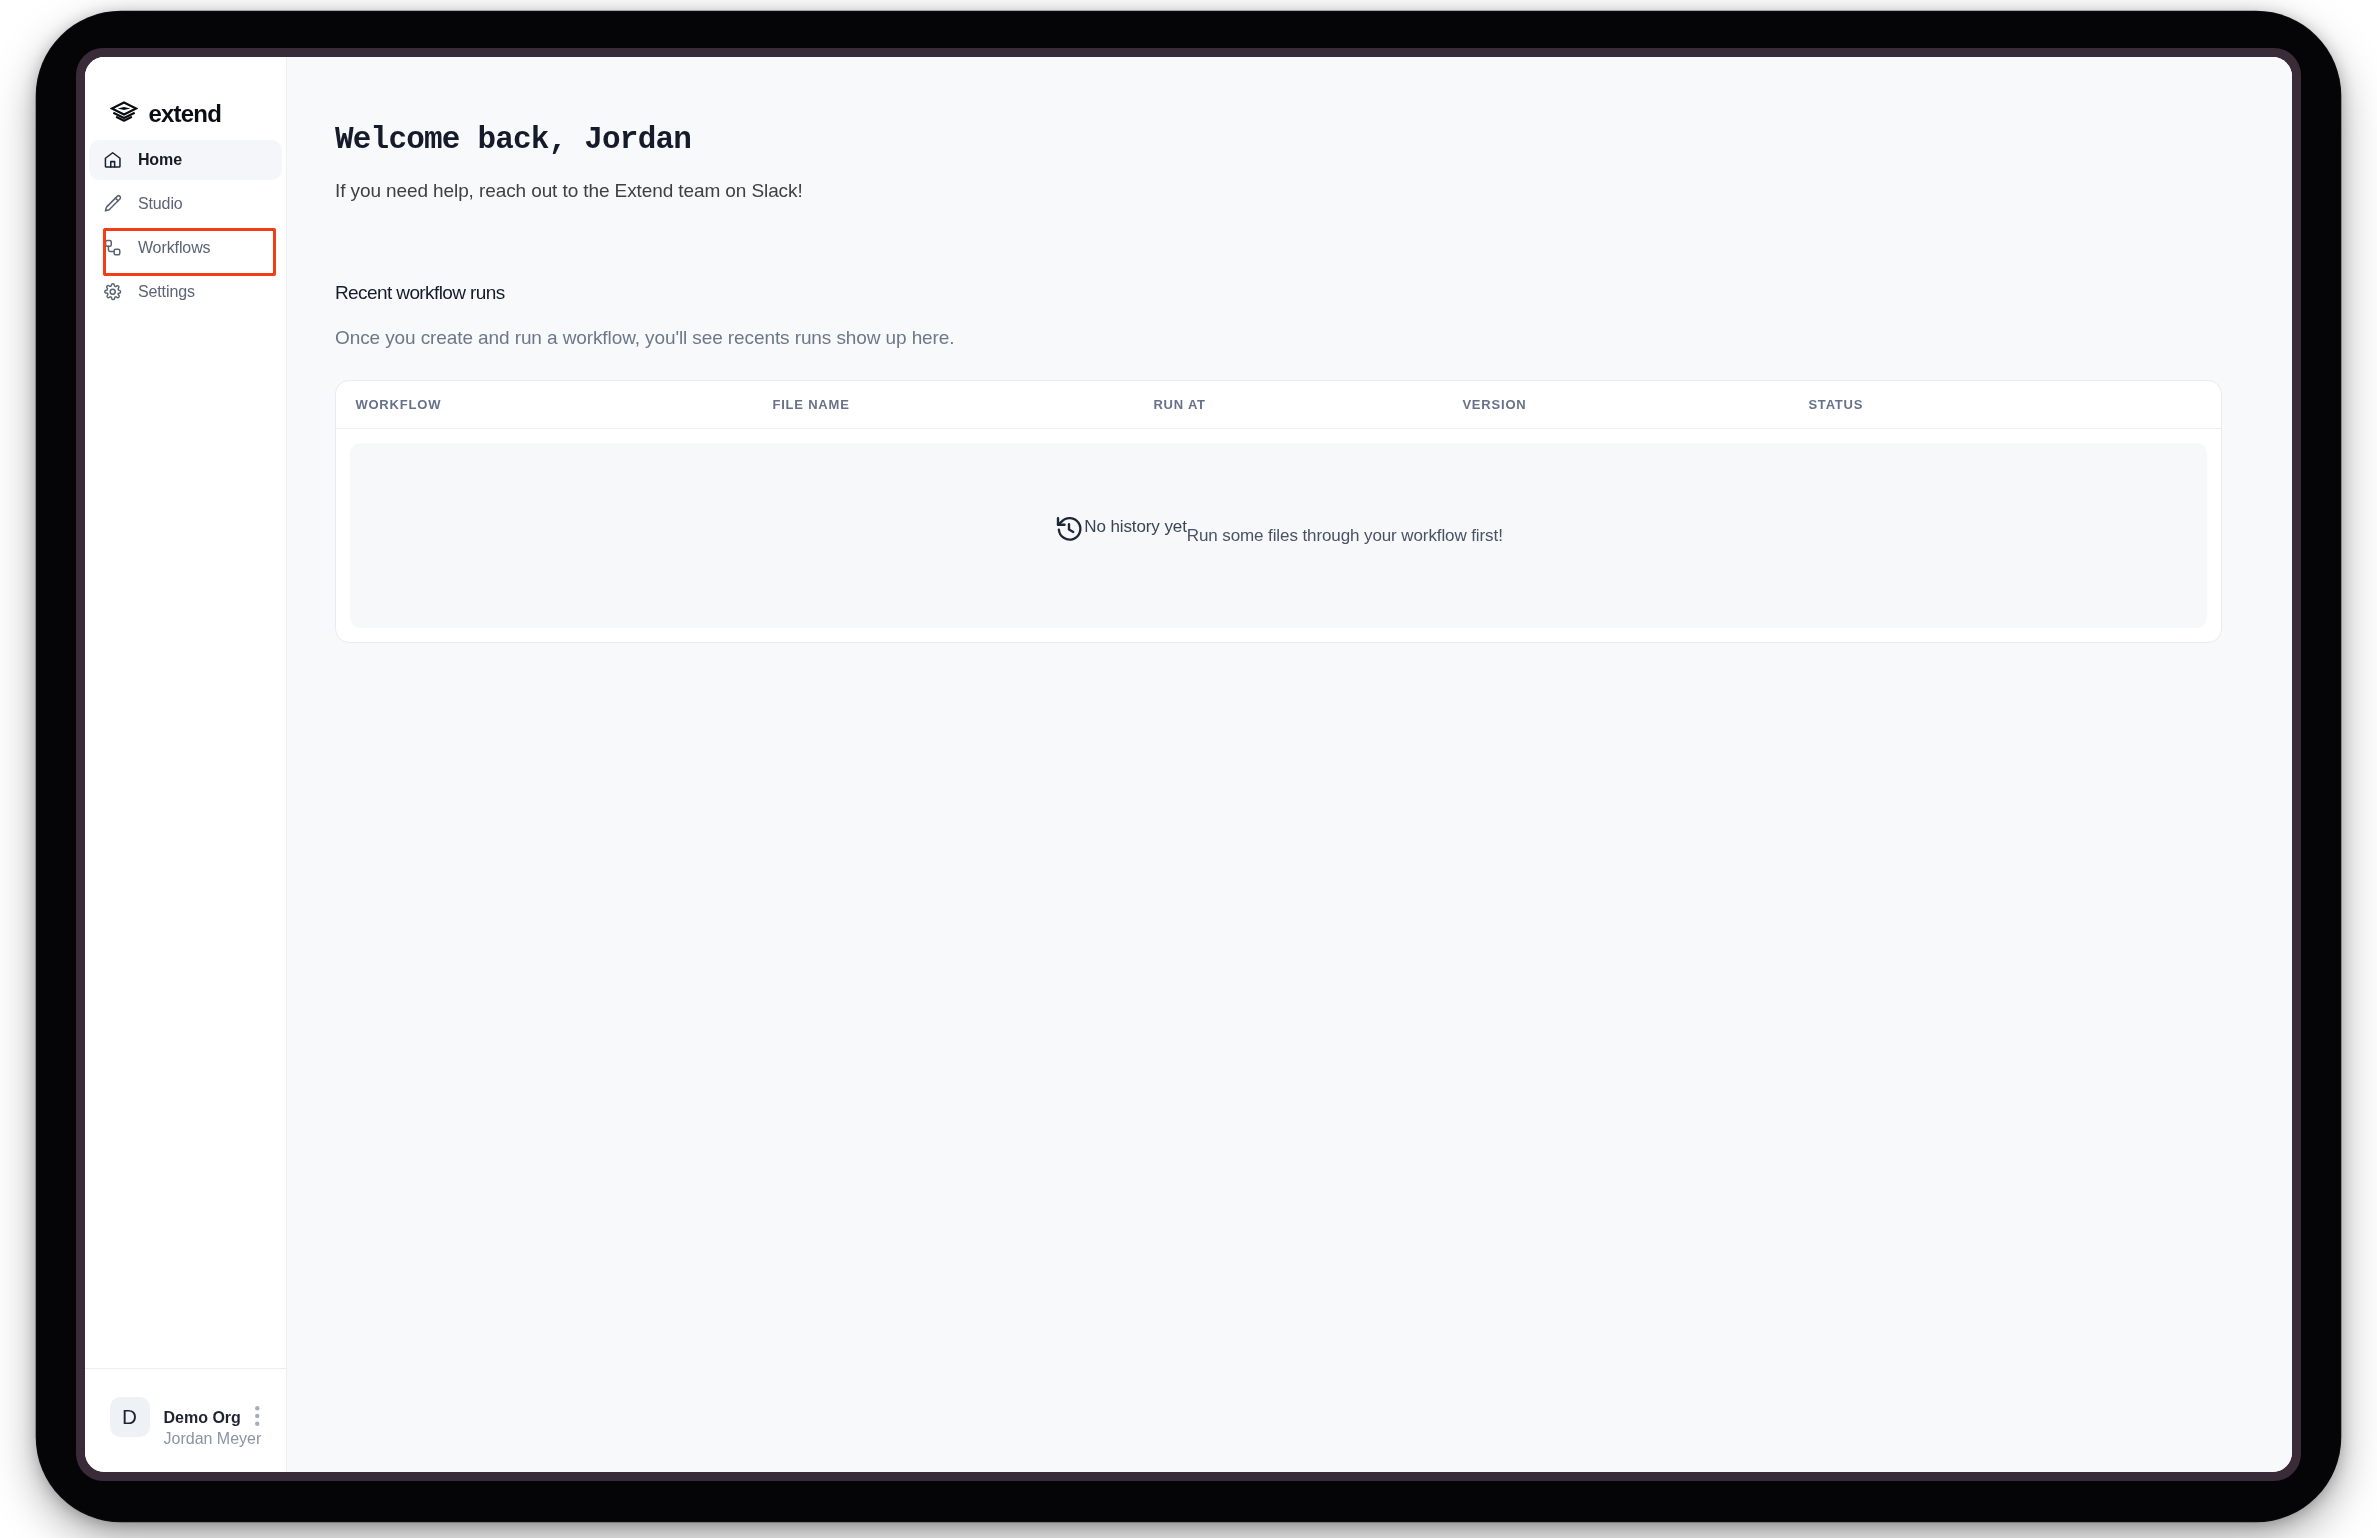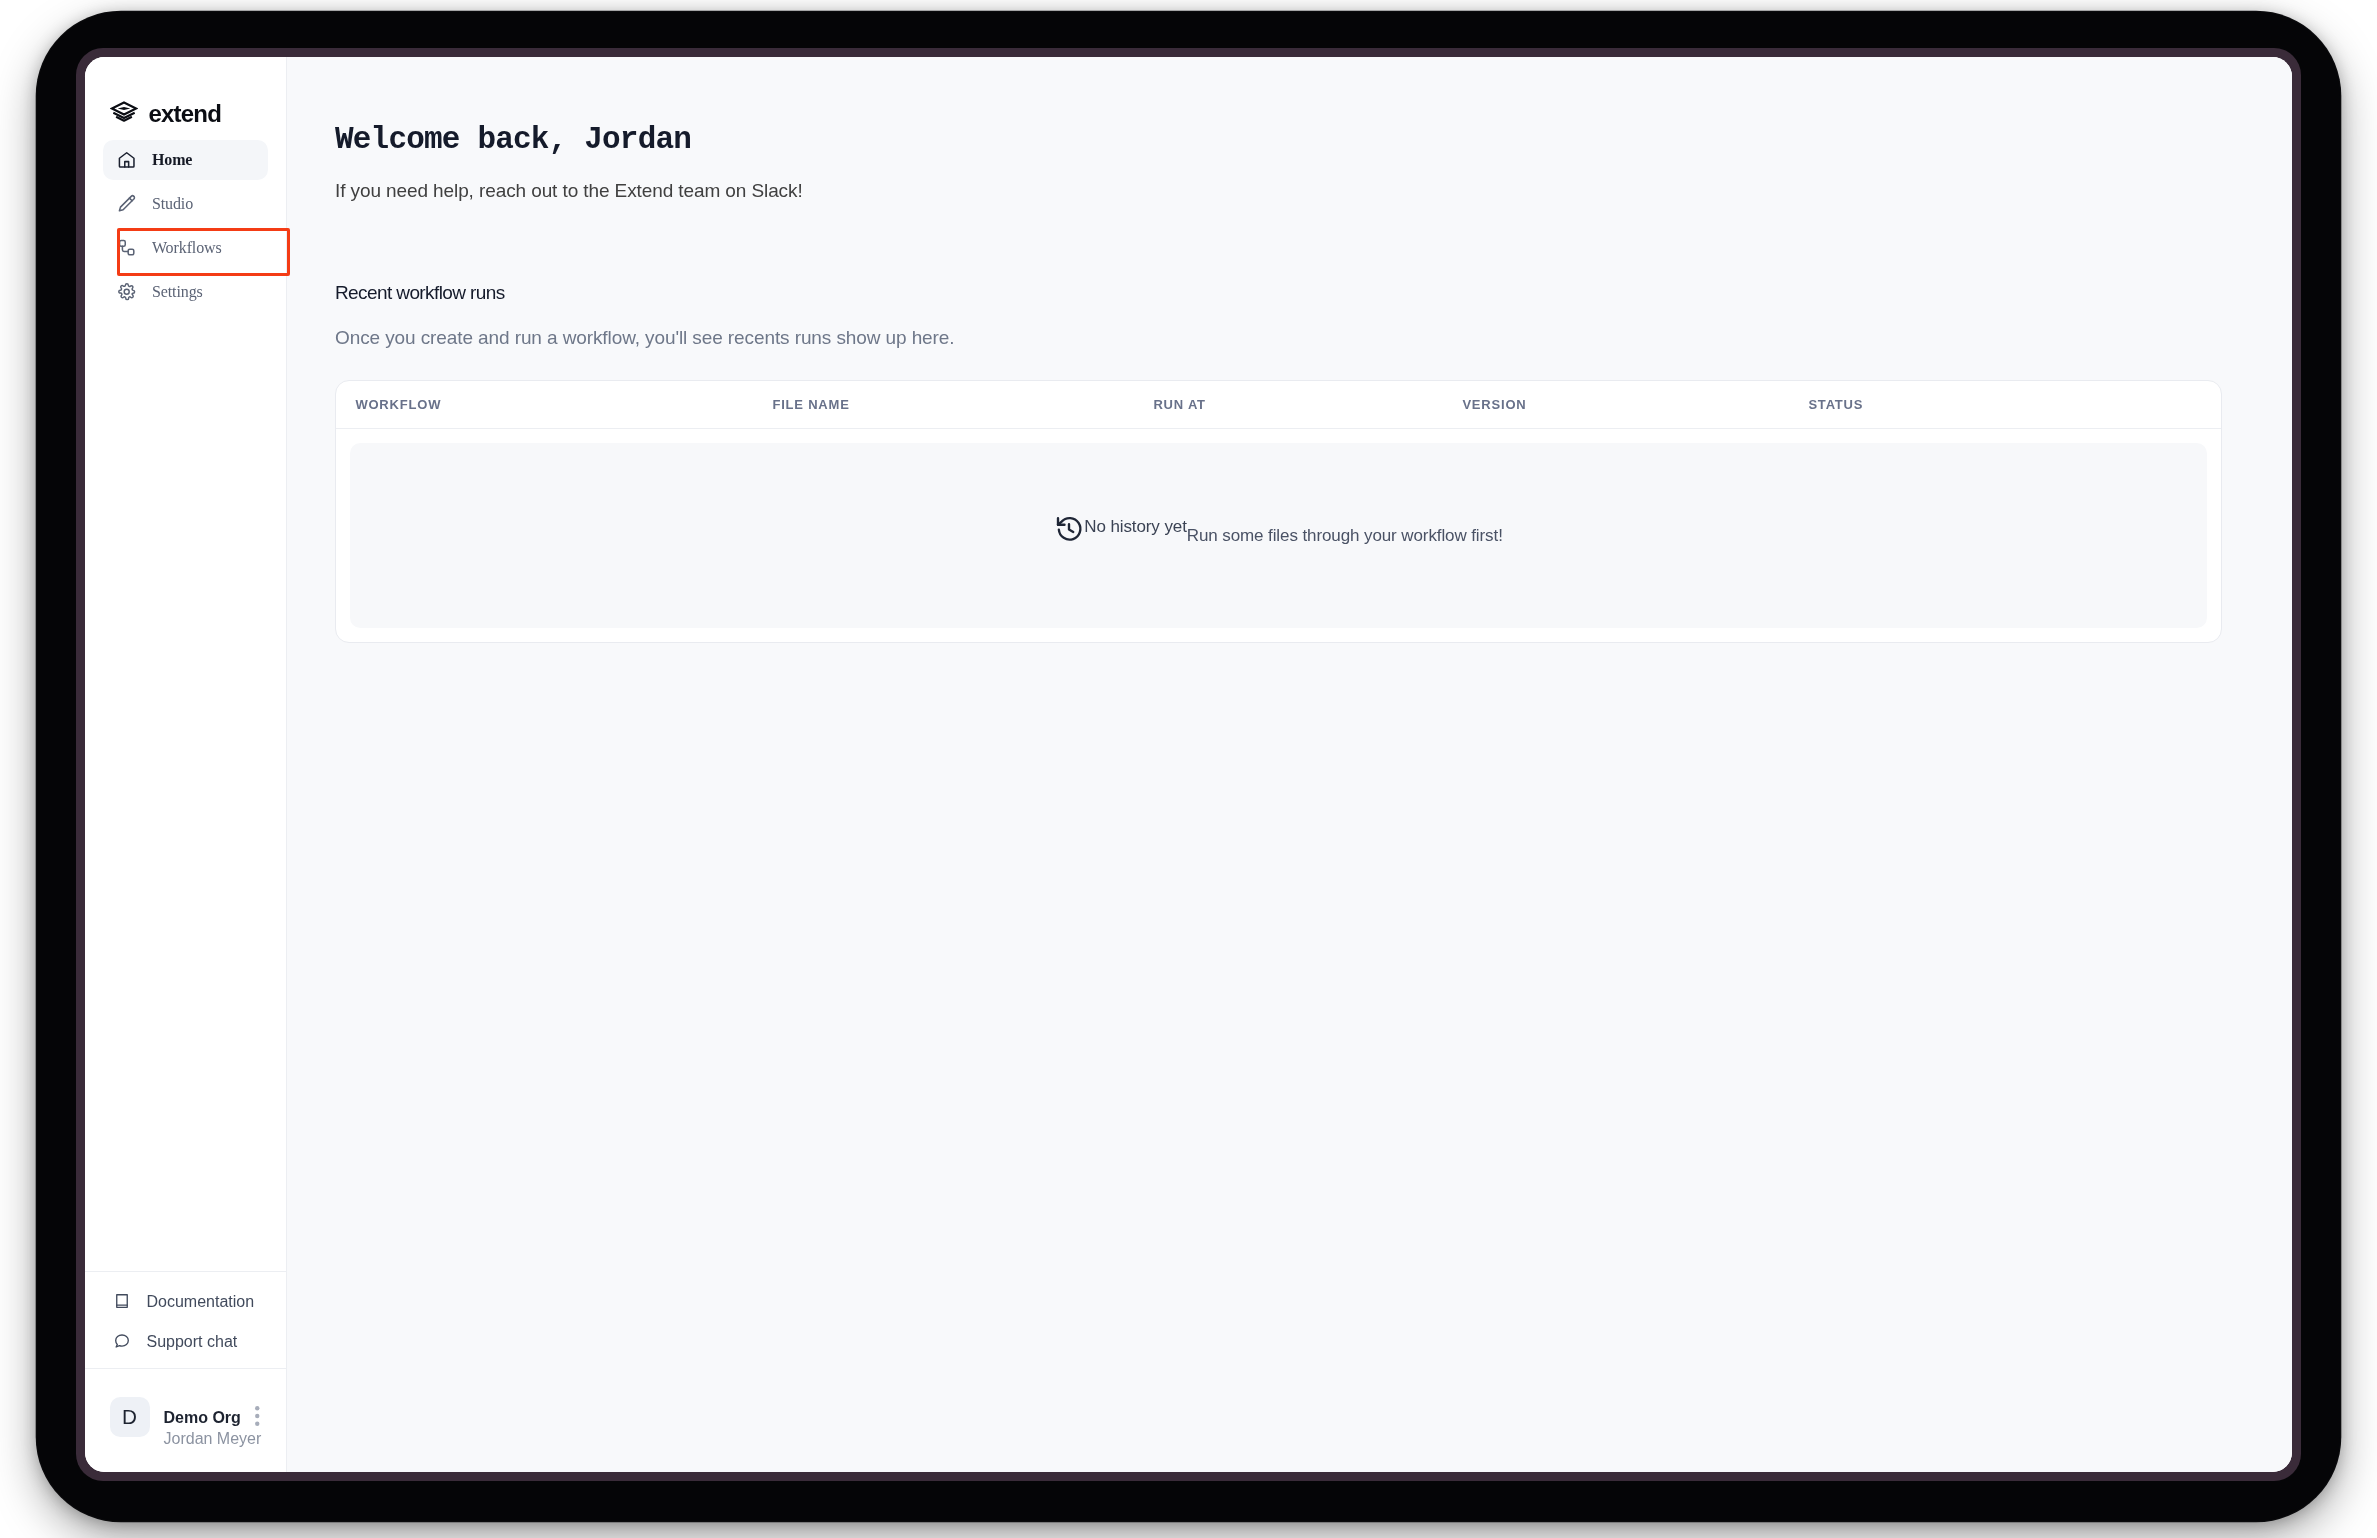--- a/index.html
+++ b/index.html
@@ -68,21 +68,21 @@
   }
   .brand-logo { flex: 0 0 auto; display: block; }
   .brand-word {
     font-size: 24px;
     font-weight: bold;
     color: #0b0d13;
     letter-spacing: -0.8px;
     line-height: 1;
   }
 
-  .nav-section { padding: 0 18px; font-family: Liberation Serif, serif; }
+  .nav-section { padding: 0 4px; }
 
   .nav-item {
     display: flex;
     align-items: center;
     gap: 15.5px;
     height: 40px;
     padding: 0 14px;
     border-radius: 10.3px;
     margin-bottom: 3.9px;
     position: relative;
@@ -325,39 +325,20 @@
             <path d="M19.2 14.6 a1.5 1.5 0 0 0 .3 1.65 l.05.05 a1.8 1.8 0 1 1-2.55 2.55 l-.05-.05 a1.5 1.5 0 0 0-1.65-.3 1.5 1.5 0 0 0-.9 1.37 V20 a1.8 1.8 0 0 1-3.6 0 v-.1 a1.5 1.5 0 0 0-.98-1.37 1.5 1.5 0 0 0-1.65.3 l-.05.05 a1.8 1.8 0 1 1-2.55-2.55 l.05-.05 a1.5 1.5 0 0 0 .3-1.65 1.5 1.5 0 0 0-1.37-.9 H4 a1.8 1.8 0 0 1 0-3.6 h.1 a1.5 1.5 0 0 0 1.37-.98 1.5 1.5 0 0 0-.3-1.65 l-.05-.05 a1.8 1.8 0 1 1 2.55-2.55 l.05.05 a1.5 1.5 0 0 0 1.65.3 H9.5 a1.5 1.5 0 0 0 .9-1.37 V4 a1.8 1.8 0 0 1 3.6 0 v.1 a1.5 1.5 0 0 0 .9 1.37 1.5 1.5 0 0 0 1.65-.3 l.05-.05 a1.8 1.8 0 1 1 2.55 2.55 l-.05.05 a1.5 1.5 0 0 0-.3 1.65 v.07 a1.5 1.5 0 0 0 1.37.9 H20 a1.8 1.8 0 0 1 0 3.6 h-.1 a1.5 1.5 0 0 0-1.37.9 Z"></path>
           </svg>
         </span>
         <span class="nav-label">Settings</span>
       </div>
 
     </nav>
 
     <div class="sidebar-spacer"></div>
 
-    <div class="sidebar-footer-links">
-      <div class="footer-link">
-        <span>
-          <svg class="nav-icon" width="18" height="18" viewBox="0 0 24 24" fill="none" stroke="#414a5c" stroke-width="1.8" stroke-linecap="round" stroke-linejoin="round">
-            <path d="M5 3.6 h14 v16.8 H5 Z"></path>
-            <path d="M5 17.4 h14"></path>
-          </svg>
-        </span>
-        <span class="nav-label">Documentation</span>
-      </div>
-      <div class="footer-link">
-        <span>
-          <svg class="nav-icon" width="18" height="18" viewBox="0 0 24 24" fill="none" stroke="#414a5c" stroke-width="1.8" stroke-linecap="round" stroke-linejoin="round">
-            <path d="M20.4 11.4 c0 4.2-3.8 7.4-8.4 7.4 -1.2 0-2.4-.22-3.4-.62 L4.2 20 l1.5-3.3 C4.3 15.3 3.6 13.45 3.6 11.4 3.6 7.2 7.4 4 12 4 s8.4 3.2 8.4 7.4 Z"></path>
-          </svg>
-        </span>
-        <span class="nav-label">Support chat</span>
-      </div>
-    </div>
 
     <div id="org-row">
       <div id="org-avatar">D</div>
       <div id="org-text">
         <div id="org-name">Demo Org</div>
         <div id="org-user">Jordan Meyer</div>
       </div>
       <div id="org-menu">
         <svg width="6.5" height="22" viewBox="0 0 10 34" fill="#a7adba">
           <circle cx="5" cy="5" r="3.4"></circle>

